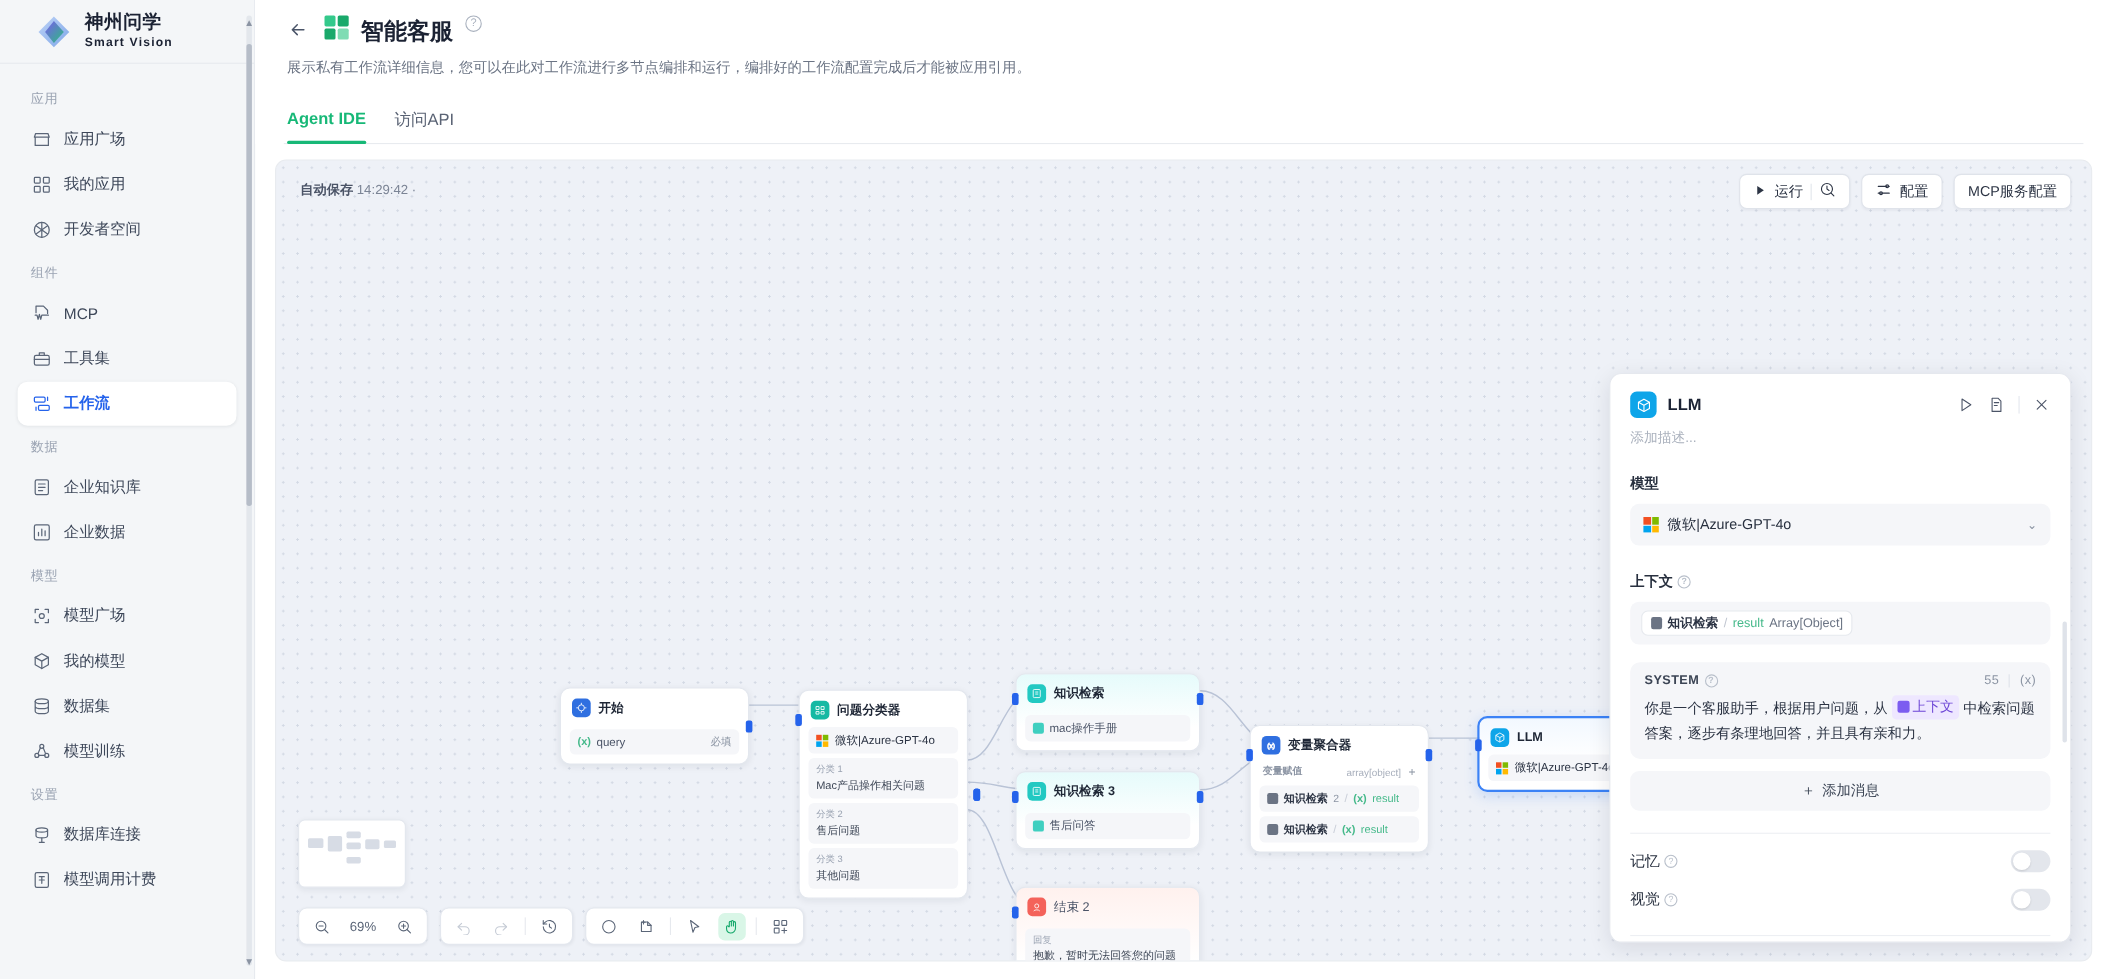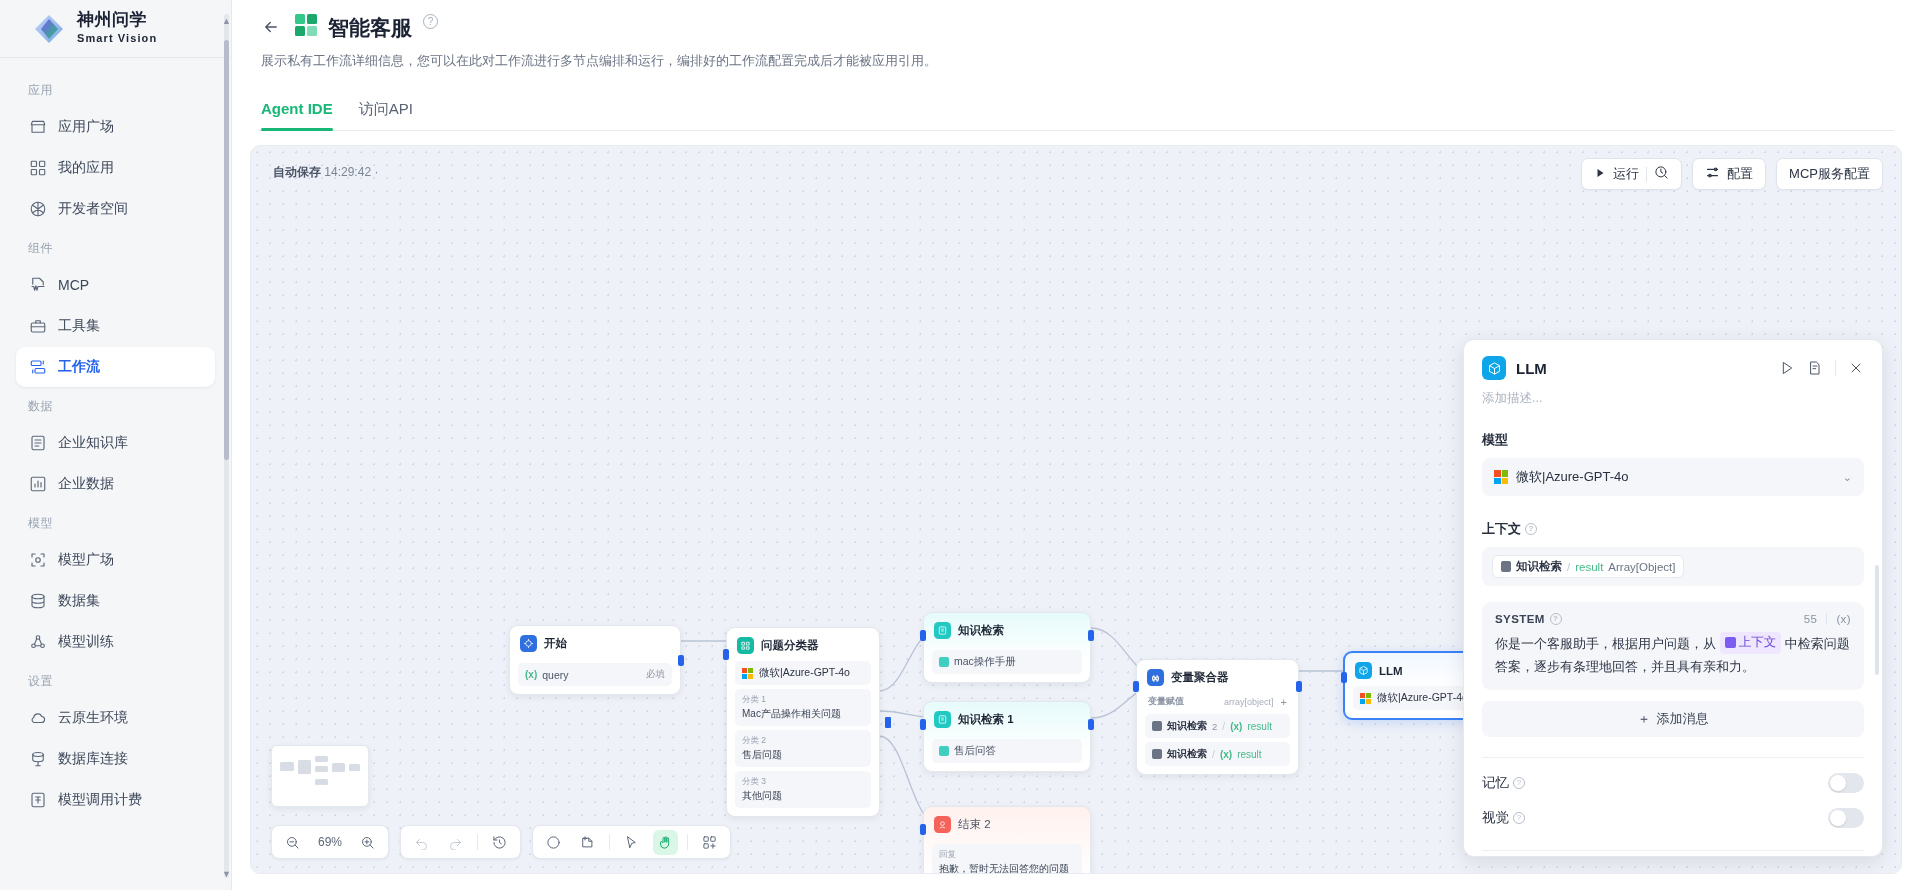--- a/index.html
+++ b/index.html
@@ -334,47 +334,48 @@
             <svg viewBox="0 0 24 24">
               <path d="M4 8V4h4M20 8V4h-4M4 16v4h4M20 16v4h-4"></path>
               <circle cx="12" cy="12" r="3"></circle>
             </svg>
           </span>
         <span>模型广场</span>
       </div>
       <div class="nav-item">
         <span class="ico">
             <svg viewBox="0 0 24 24">
+              <path d="M12 3l8 4.5v9L12 21l-8-4.5v-9L12 3z"></path>
+              <path d="M4 7.5l8 4.5 8-4.5M12 12v9"></path>
+            </svg>
+          </span>
+        <span>我的模型</span>
+      </div>
+      <div class="nav-item">
+        <span class="ico">
+            <svg viewBox="0 0 24 24">
               <ellipse cx="12" cy="6" rx="8" ry="3"></ellipse>
               <path d="M4 6v12c0 1.7 3.6 3 8 3s8-1.3 8-3V6M4 12c0 1.7 3.6 3 8 3s8-1.3 8-3"></path>
             </svg>
           </span>
         <span>数据集</span>
       </div>
       <div class="nav-item">
         <span class="ico">
             <svg viewBox="0 0 24 24">
               <circle cx="12" cy="6" r="2.4"></circle>
               <circle cx="6" cy="17" r="2.4"></circle>
               <circle cx="18" cy="17" r="2.4"></circle>
               <path d="M10.3 7.7L7.4 14.8M13.7 7.7l2.9 7.1M8.4 17h7.2"></path>
             </svg>
           </span>
         <span>模型训练</span>
       </div>
 
       <div class="nav-group-label">设置</div>
-      <div class="nav-item">
-        <span class="ico">
-            <svg viewBox="0 0 24 24">
-              <path d="M6.5 18h10a4 4 0 0 0 .4-8 5.5 5.5 0 0 0-10.6 1.4A3.5 3.5 0 0 0 6.5 18z"></path>
-            </svg>
-          </span>
-        <span>云原生环境</span>
-      </div>
       <div class="nav-item">
         <span class="ico">
             <svg viewBox="0 0 24 24">
               <ellipse cx="12" cy="6" rx="7" ry="2.6"></ellipse>
               <path d="M5 6v7c0 1.4 3.1 2.6 7 2.6s7-1.2 7-2.6V6"></path>
               <path d="M12 16v5M9 21h6"></path>
             </svg>
           </span>
         <span>数据库连接</span>
       </div>
@@ -545,21 +546,21 @@
       </div>
 
       <div class="node" style="left:672px; top:555px; width:168px; background:linear-gradient(180deg,#e6fbfb 0%,#ffffff 70%);">
         <div class="node-head">
           <span class="node-ico" style="background:#22c9c2;">
             <svg viewBox="0 0 24 24">
                 <rect x="5" y="4" width="14" height="16" rx="2"></rect>
                 <path d="M9 9h6M9 13h6"></path>
               </svg>
           </span>
-          <span class="node-title">知识检索 1</span>
+          <span class="node-title">知识检索 3</span>
         </div>
         <div class="node-row">
           <span class="kb-dot"></span>
           <span>售后问答</span>
         </div>
         <span class="port l" style="top:22px;"></span>
         <span class="port r" style="top:22px;"></span>
       </div>
 
       <div class="node" style="left:672px; top:660px; width:168px; background:linear-gradient(180deg,#fff1ee 0%,#ffffff 70%);">

